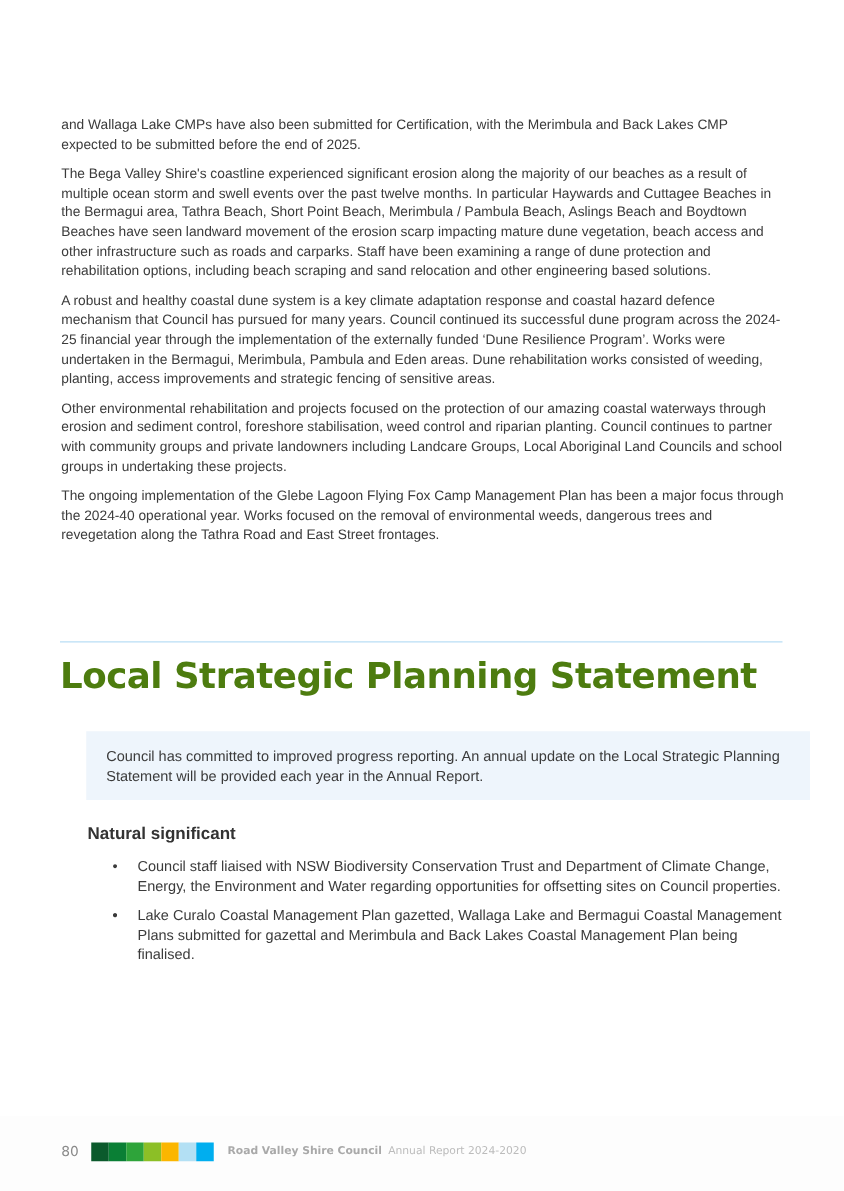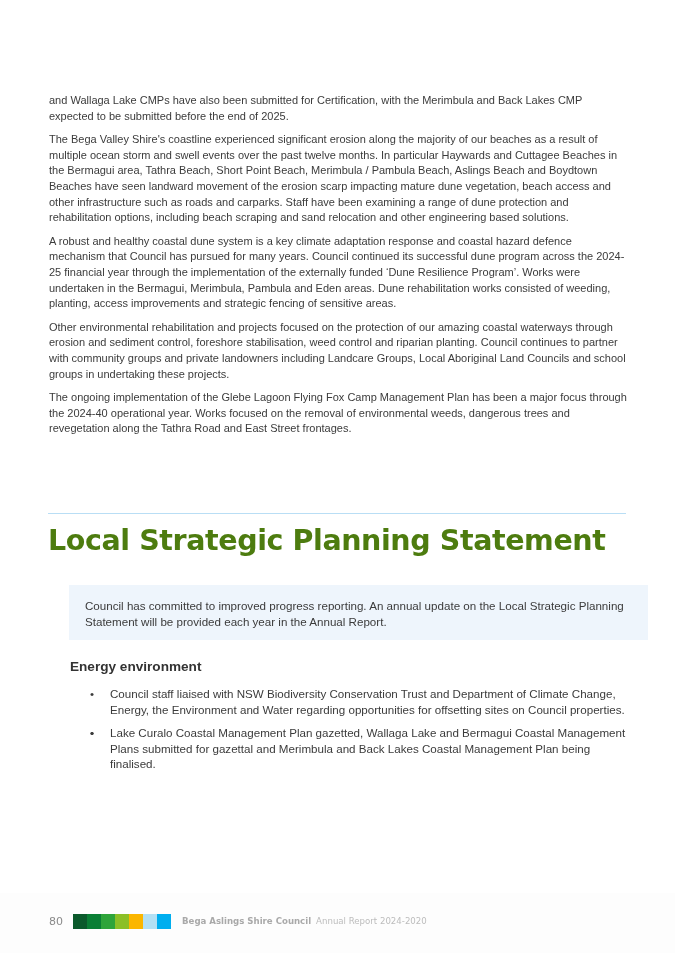--- a/index.html
+++ b/index.html
@@ -83,21 +83,21 @@
   </div>
 
   <div class="divider"></div>
 
   <h1 class="section-title" style="color: #4d7c0f;">Local Strategic Planning Statement</h1>
 
   <div class="callout">
     <p>Council has committed to improved progress reporting. An annual update on the Local Strategic Planning Statement will be provided each year in the Annual Report.</p>
   </div>
 
-  <h2 class="subheading">Energy environment</h2>
+  <h2 class="subheading">Natural significant</h2>
 
   <ul class="bullets">
     <li>
       <span class="dot">•</span>
       <span>Council staff liaised with NSW Biodiversity Conservation Trust and Department of Climate Change, Energy, the Environment and Water regarding opportunities for offsetting sites on Council properties.</span>
     </li>
     <li>
       <span class="dot">•</span>
     </li>
     <li>
@@ -111,17 +111,17 @@
     <span class="page-num">80</span>
     <div class="swatches">
       <span class="swatch" style="background: rgb(11, 90, 44);"></span>
       <span class="swatch" style="background: rgb(10, 127, 53);"></span>
       <span class="swatch" style="background: rgb(46, 164, 58);"></span>
       <span class="swatch" style="background: rgb(140, 191, 38);"></span>
       <span class="swatch" style="background: rgb(251, 182, 0);"></span>
       <span class="swatch" style="background: rgb(179, 224, 244);"></span>
       <span class="swatch" style="background: rgb(0, 174, 239);"></span>
     </div>
-    <span class="org">Bega Aslings Shire Council</span>
+    <span class="org">Road Valley Shire Council</span>
     <span class="report">Annual Report 2024-2020</span>
   </div>
 
 </div>
 
 </body></html>

